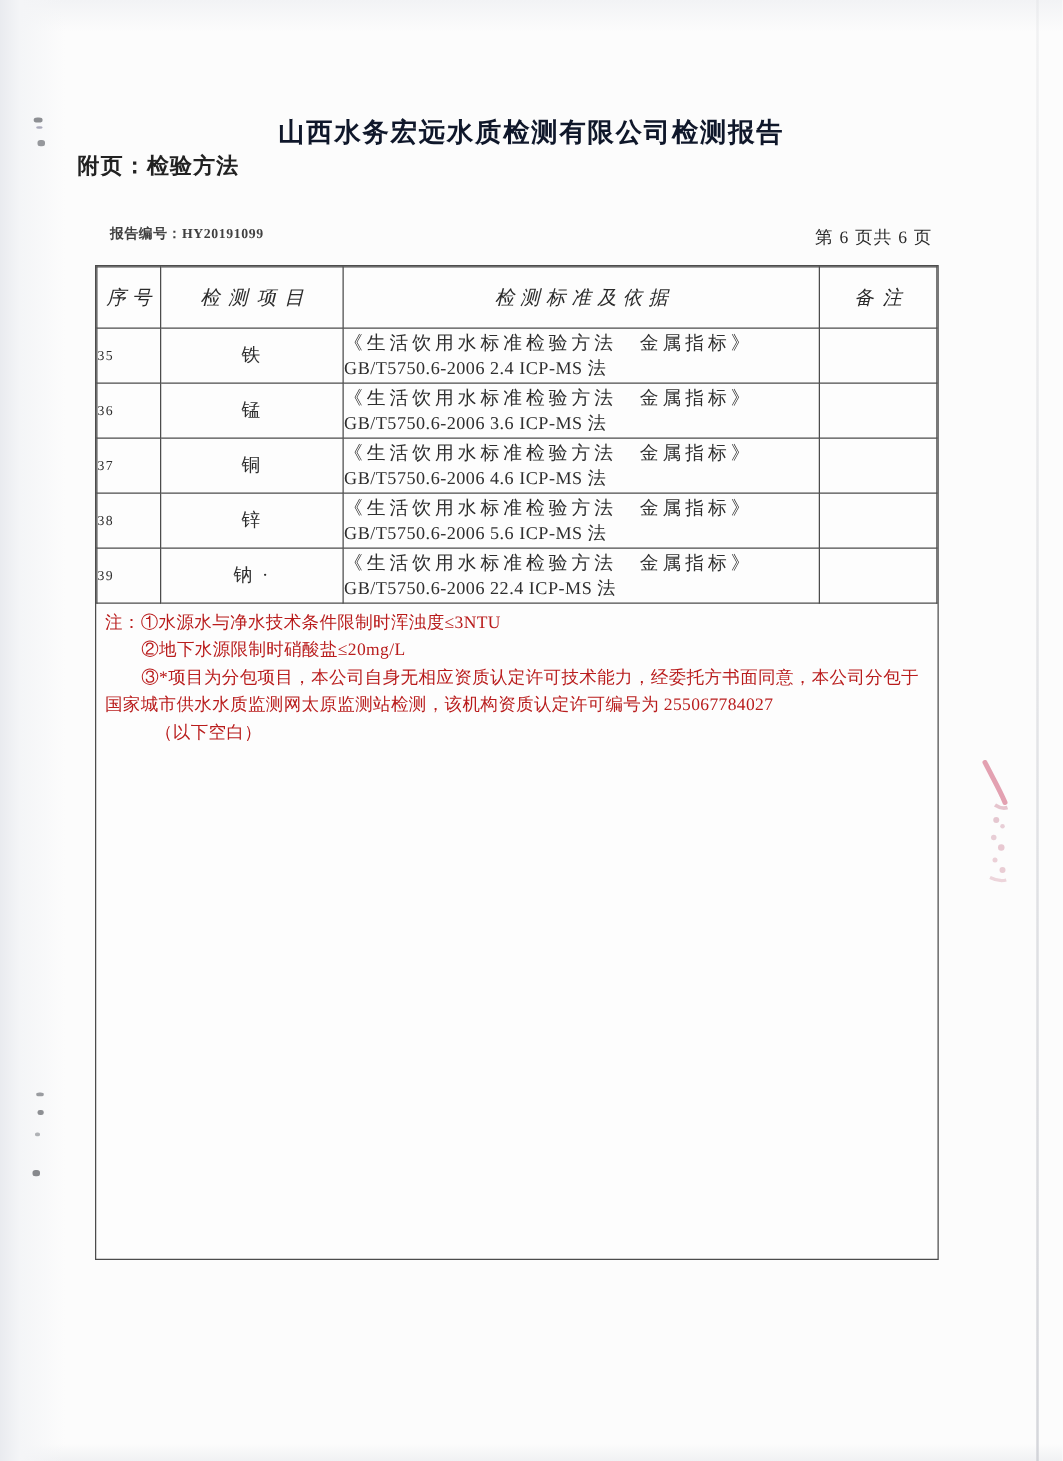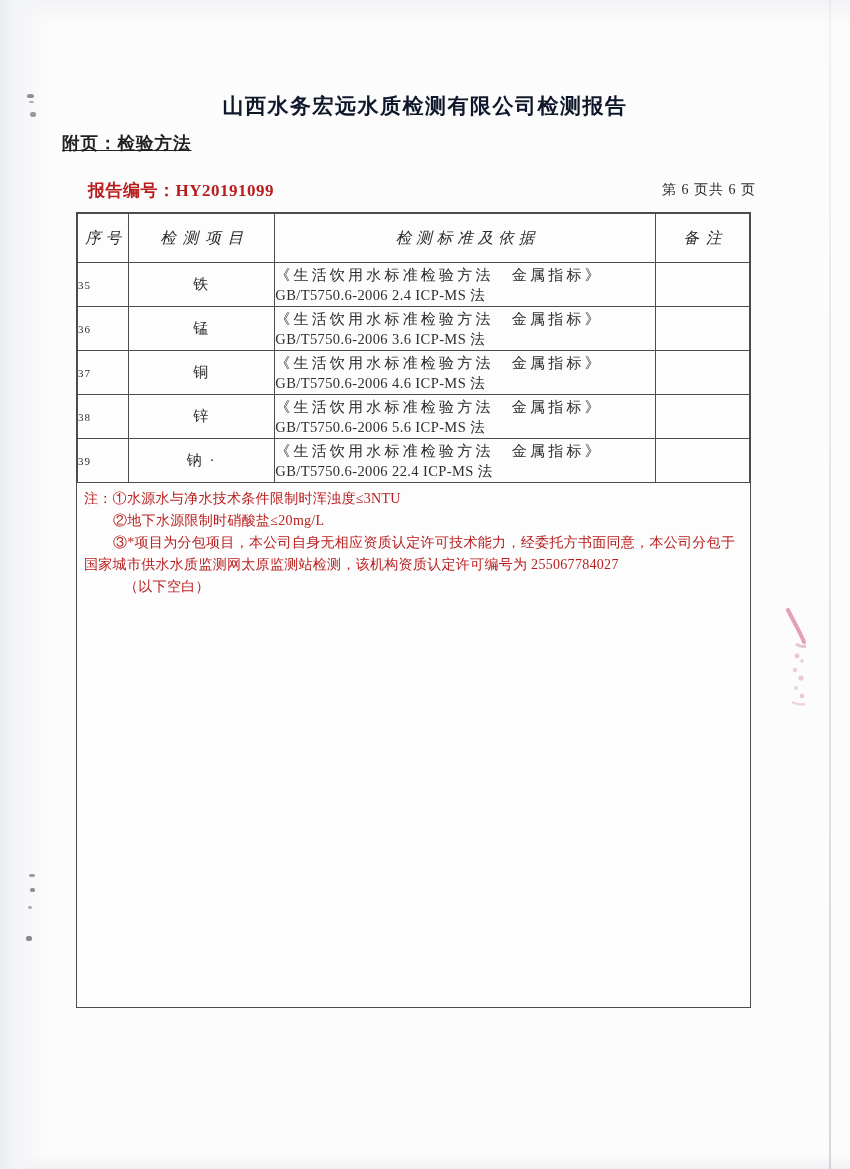--- a/index.html
+++ b/index.html
@@ -36,26 +36,26 @@
 
   .red-mark { position: absolute; left: 782px; top: 608px; width: 30px; height: 102px; pointer-events: none; }
 
   
   .doc-title {
     position: absolute; left: 0; top: 92px; width: 850px;
     text-align: center; font-size: 21px; font-weight: bold; letter-spacing: 1.5px;
     color: #0f172a;
   }
   .attachment-heading {
-    position: absolute; left: 62px; top: 131px;
-    font-size: 17.5px; font-weight: bold; letter-spacing: 1px; color: #222; text-decoration: underline;
+    position: absolute; left: 62px; top: 120px;
+    font-size: 17.5px; font-weight: bold; letter-spacing: 1px; color: #222;
   }
   .meta-row { position: absolute; left: 0; top: 179px; width: 850px; height: 22px; }
-  .report-no { position: absolute; left: 88px; top: 0; font-size: 17px; font-weight: bold; letter-spacing: .5px; color: #b91c1c; }
-  .page-info { position: absolute; right: 94px; top: 2px; font-size: 14px; letter-spacing: 1px; color: #2a2a2a; }
+  .report-no { position: absolute; left: 88px; top: 0; font-size: 11px; font-weight: bold; letter-spacing: .5px; color: #404040; }
+  .page-info { position: absolute; right: 104px; top: 2px; font-size: 14px; letter-spacing: 1px; color: #2a2a2a; }
 
   
   .doc-box {
     position: absolute; left: 76px; top: 212px; width: 675px; height: 796px;
     border: 1.5px solid #4c4c4c;
     box-sizing: border-box;
     background: rgba(255,255,255,.35);
   }
   table.method-table { border-collapse: collapse; width: 100%; table-layout: fixed; }
   .method-table th, .method-table td {

